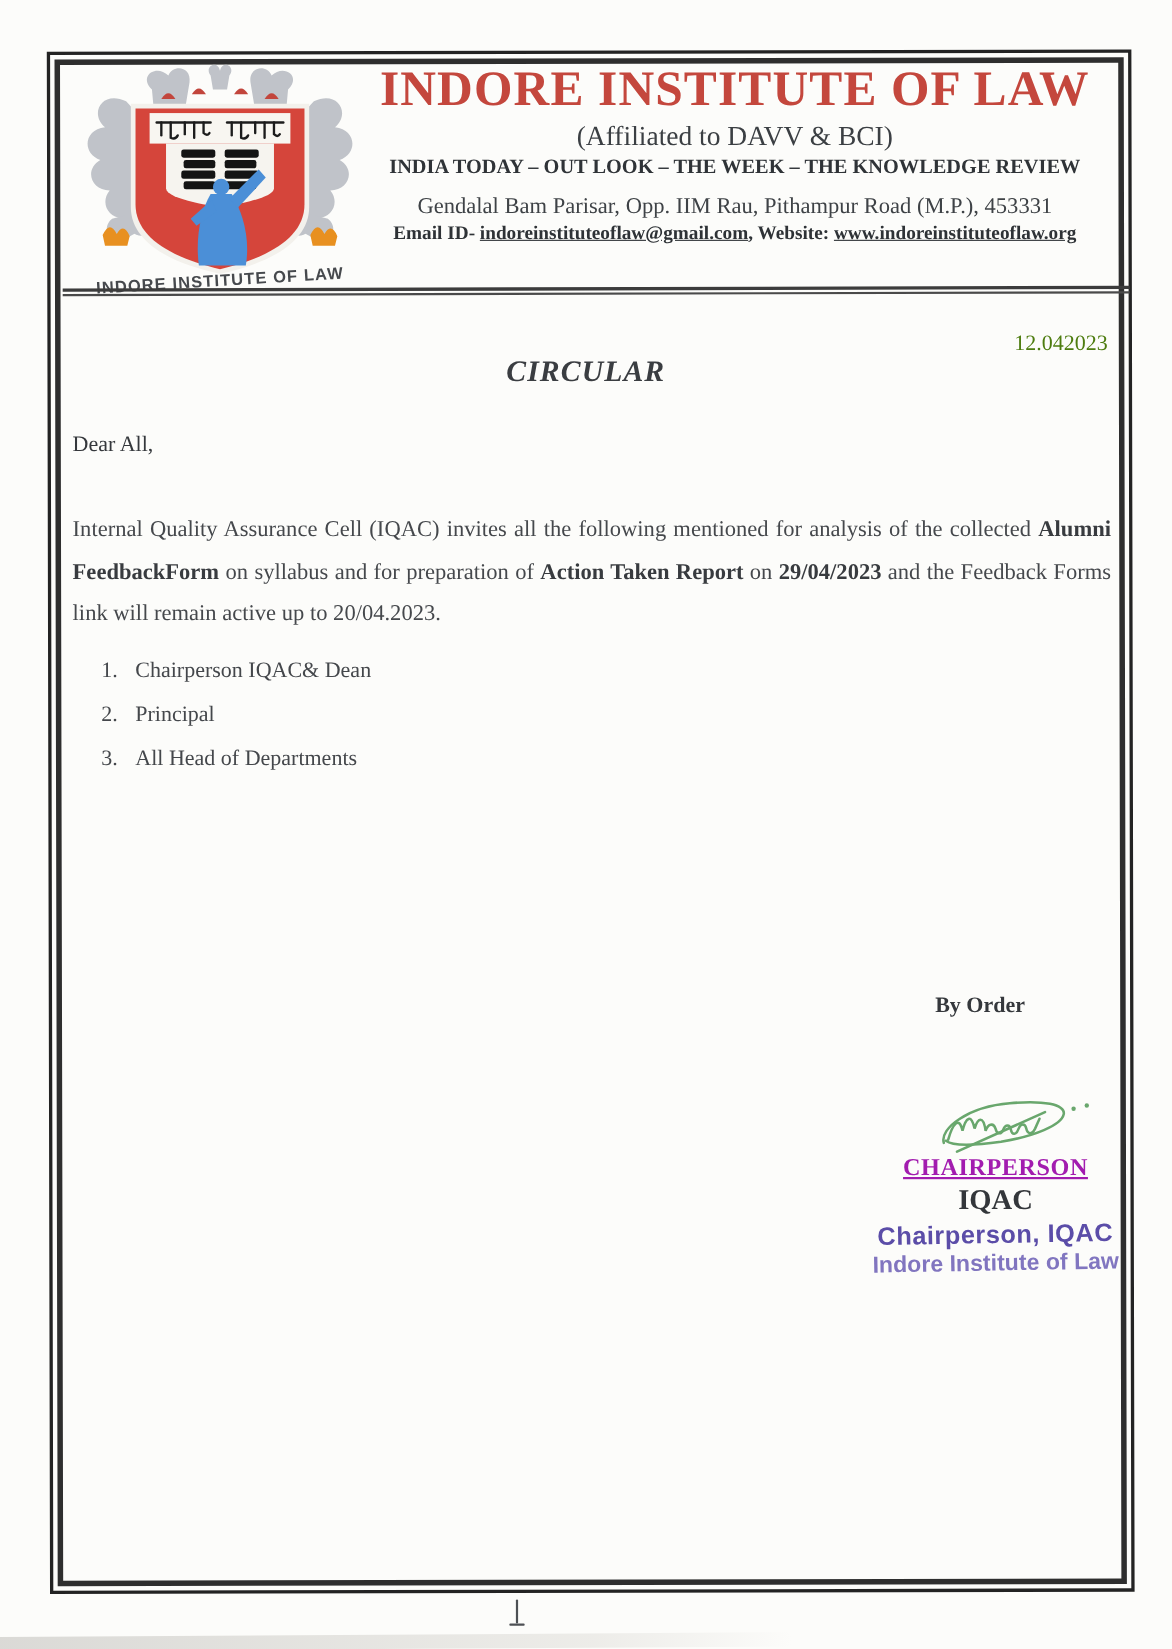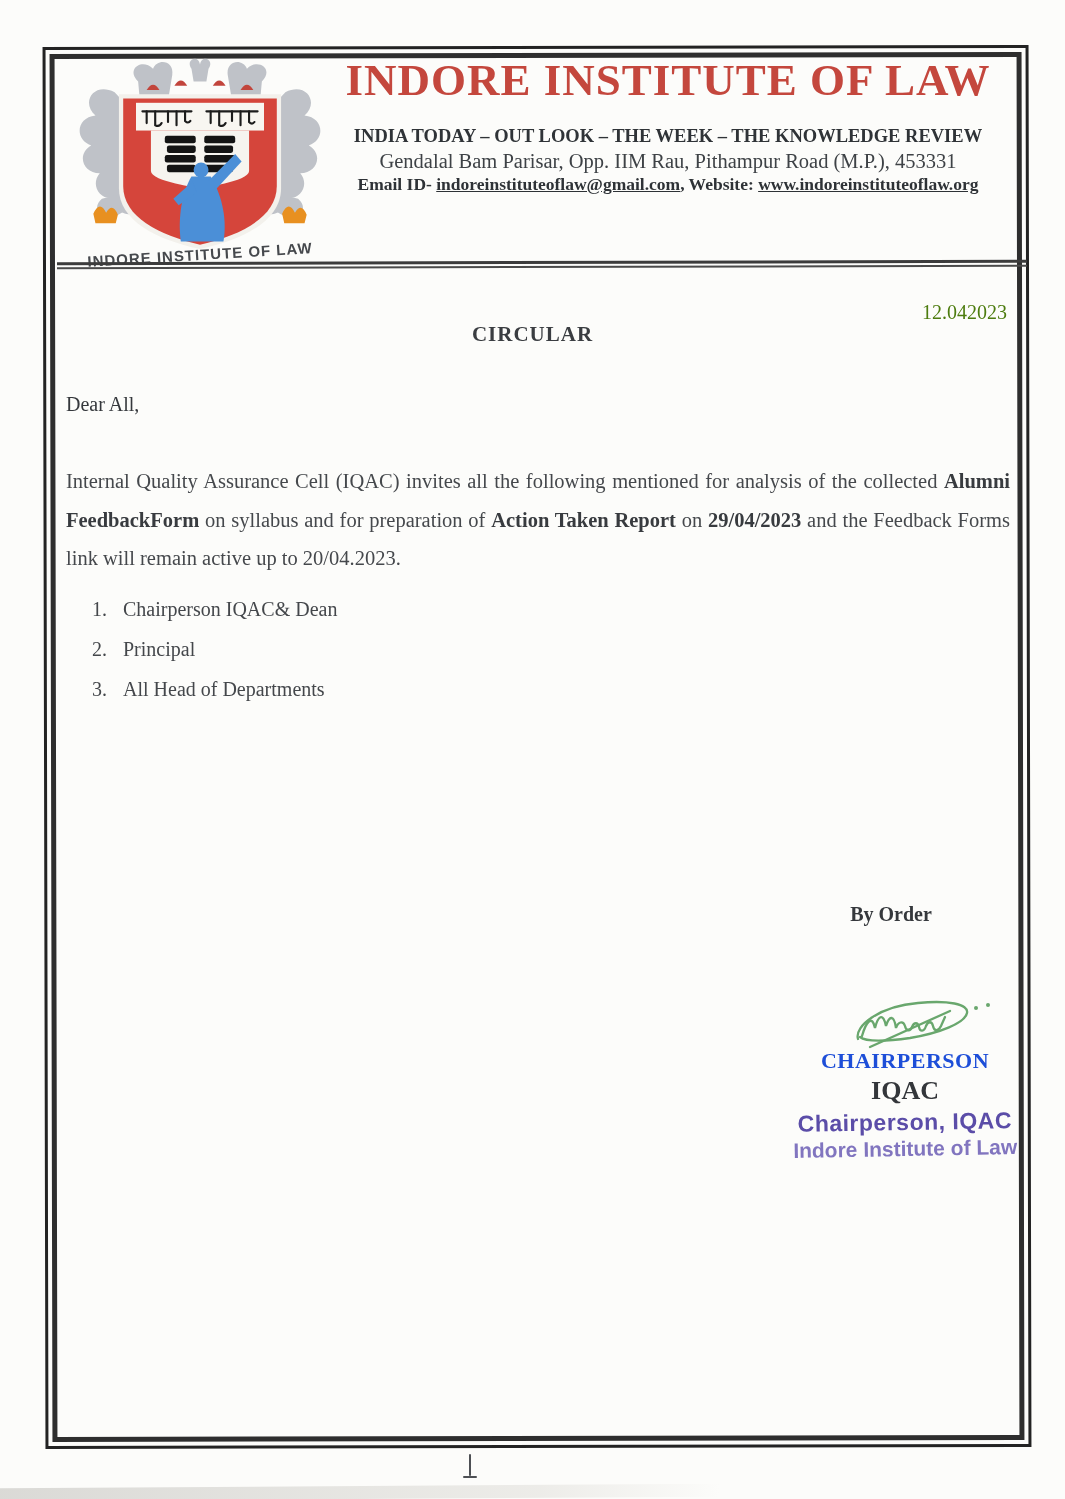--- a/index.html
+++ b/index.html
@@ -30,52 +30,52 @@
     color:#46494d; transform:rotate(-3.5deg);
   }
   .masthead { position:absolute; left:322px; top:56px; width:692px; text-align:center; }
   .institute-name {
     font-size:45px; font-weight:bold; letter-spacing:1px;
     color:#c4473d; line-height:1.1; white-space:nowrap;
   }
   .affiliation { font-size:25px; color:#3b3f43; margin-top:5px; }
   .rank-line   { font-size:18.5px; font-weight:bold; color:#2f3337; margin-top:5px; white-space:nowrap; }
   .rank-line sup { font-size:11px; }
-  .media-line  { font-size:18.5px; font-weight:bold; color:#2f3337; margin-top:20px; white-space:nowrap; }
-  .address-line{ font-size:20.5px; color:#3e4246; margin-top:3px; white-space:nowrap; }
+  .media-line  { font-size:18.5px; font-weight:bold; color:#2f3337; margin-top:3px; white-space:nowrap; }
+  .address-line{ font-size:20.5px; color:#3e4246; margin-top:14px; white-space:nowrap; }
   .email-line  { font-size:17.5px; font-weight:bold; color:#2e3236; margin-top:1px; white-space:nowrap; }
   .email-line .uline { text-decoration:underline; }
   .phone-line  { font-size:17.5px; font-weight:bold; color:#2e3236; margin-top:4px; }
   .header-rule {
     position:absolute; left:57px; top:261px; width:970px; height:7px;
     border-top:3px solid #3c3c3c; border-bottom:2px solid #4a4a4a;
     transform:rotate(-0.15deg);
   }
 
   
   .doc-date { position:absolute; left:807px; top:301px; width:200px; text-align:right; font-size:20px; color:#4d7c0f; }
   .doc-title { position:absolute; left:0; top:322px; width:1065px; text-align:center;
-               font-size:21px; font-weight:bold; letter-spacing:1px; color:#3a3d41; }
+               font-size:27px; font-weight:bold; letter-spacing:1px; color:#3a3d41;font-style:italic; }
   .salutation { position:absolute; left:66px; top:393px; font-size:20px; font-weight:normal; color:#35383c; }
   .body-para {
     position:absolute; left:66px; top:462px; width:944px;
     font-size:20.5px; line-height:38.5px; text-align:justify; color:#45484c;
   }
   .body-para b { color:#383b3f; }
   .invite-list { position:absolute; left:92px; top:598px; font-size:20px; color:#44474b; }
   .invite-list .li { display:flex; margin-bottom:17px; }
   .invite-list .num { width:31px; flex:none; }
 
   .by-order { position:absolute; left:791px; top:903px; width:200px; text-align:center;
               font-size:20px; font-weight:bold; color:#35383c; }
 
   
   .signature { position:absolute; left:848px; top:996px; width:150px; height:60px; }
   .sign-block { position:absolute; left:780px; top:1048px; width:250px; text-align:center; }
-  .designation1 { font-size:22px; font-weight:bold; color:#1d4ed8; letter-spacing:0.5px; }
+  .designation1 { font-size:22px; font-weight:bold; color:#a21caf; letter-spacing:0.5px;text-decoration:underline; }
   .designation2 { font-size:26px; font-weight:bold; color:#33363a; margin-top:2px; }
   .stamp { margin-top:3px; transform:rotate(-1deg); font-family:"Liberation Sans", sans-serif; }
   .stamp-line1 { font-size:23px; font-weight:bold; color:#5b4da8; letter-spacing:0.5px; }
   .stamp-line2 { font-size:21px; font-weight:bold; color:#6c5eb5; opacity:0.85; margin-top:1px; }
 
   
   .footer-mark { position:absolute; left:462px; top:1453px; }
   .scan-shadow {
     position:absolute; left:0px; bottom:0px; width:720px; height:13px;
     background:linear-gradient(to right,#d2d1cd,#e9e8e4 75%,rgba(233,232,228,0));
@@ -152,20 +152,21 @@
       <g fill="#e89020">
         <path d="M20,146 q6,-13 12,-1 q6,-10 11,2 l-2,8 h-19 z"></path>
         <path d="M197,146 q6,-13 12,-1 q6,-10 11,2 l-2,8 h-19 z"></path>
       </g>
     </svg>
     <div class="logo-caption">INDORE INSTITUTE OF LAW</div>
   </div>
 
   <div class="masthead">
     <div class="institute-name">INDORE INSTITUTE OF LAW</div>
+    <div class="affiliation">(Affiliated to DAVV &amp; BCI)</div>
     <div class="media-line">INDIA TODAY – OUT LOOK – THE WEEK – THE KNOWLEDGE REVIEW</div>
     <div class="address-line">Gendalal Bam Parisar, Opp. IIM Rau, Pithampur Road (M.P.), 453331</div>
     <div class="email-line"><span>Email ID- </span><span class="uline">indoreinstituteoflaw@gmail.com</span><span>, Website: </span><span class="uline">www.indoreinstituteoflaw.org</span></div>
   </div>
 
   <div class="header-rule"></div>
 
   <div class="doc-date">12.042023</div>
   <div class="doc-title">CIRCULAR</div>
   <div class="salutation">Dear All,</div>

